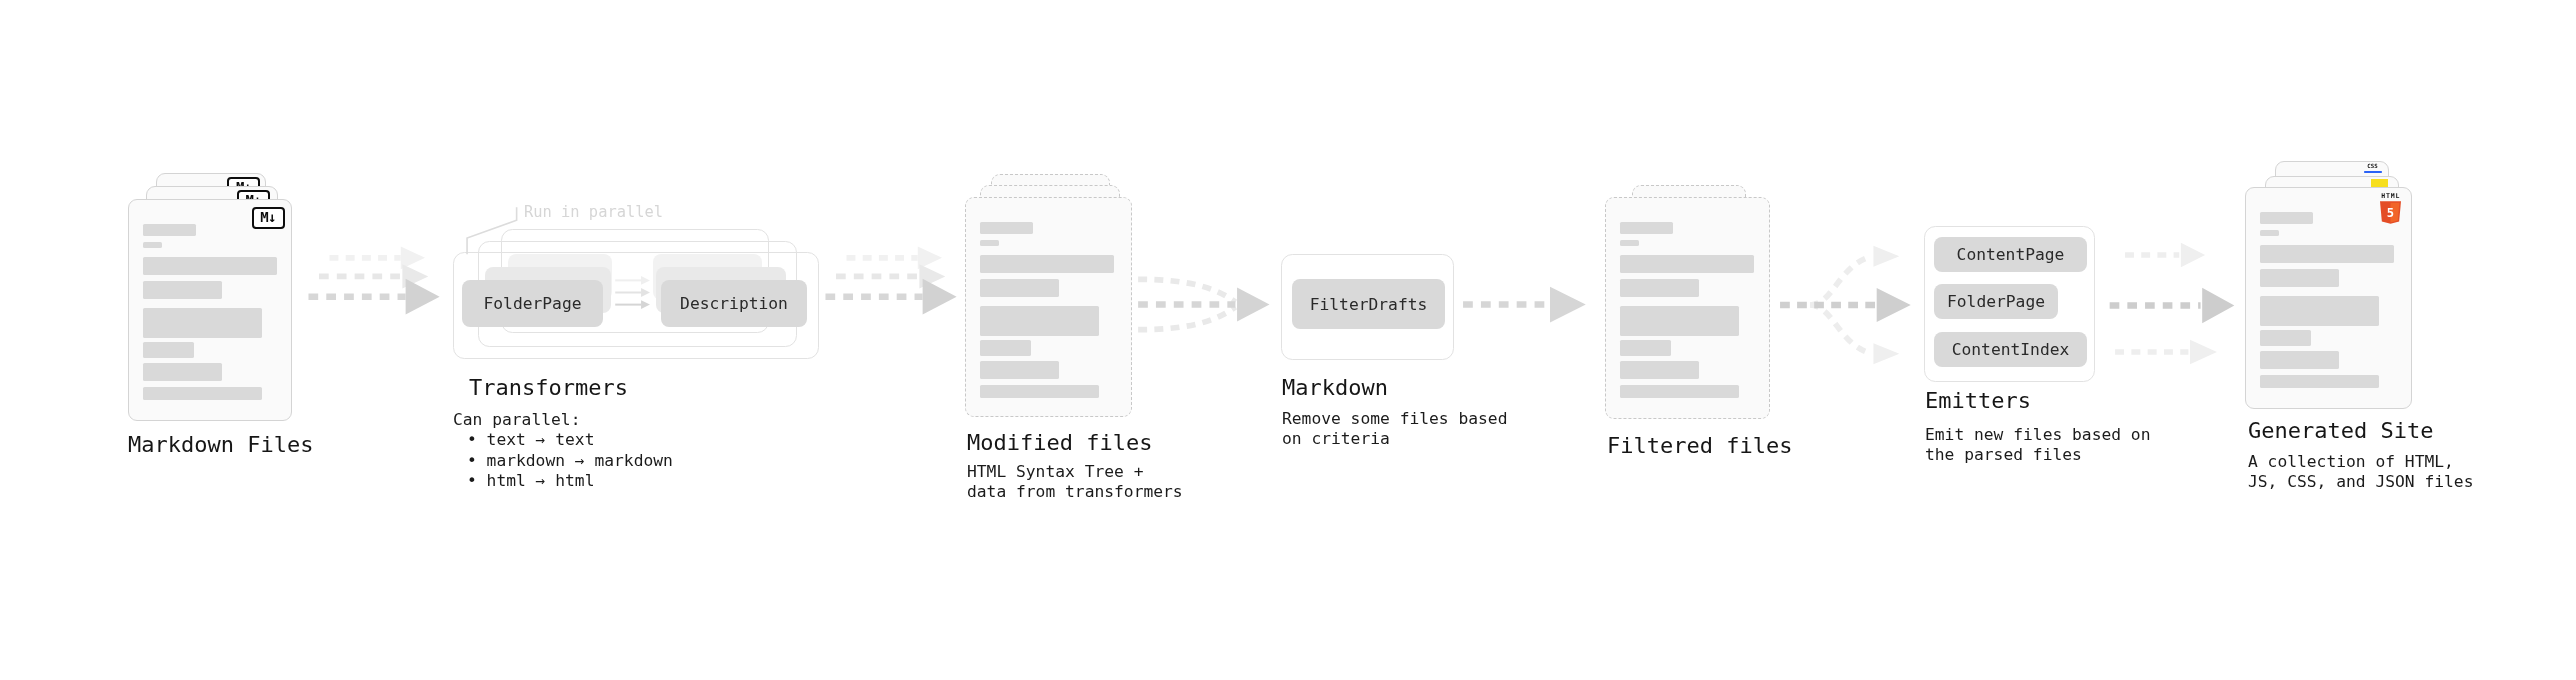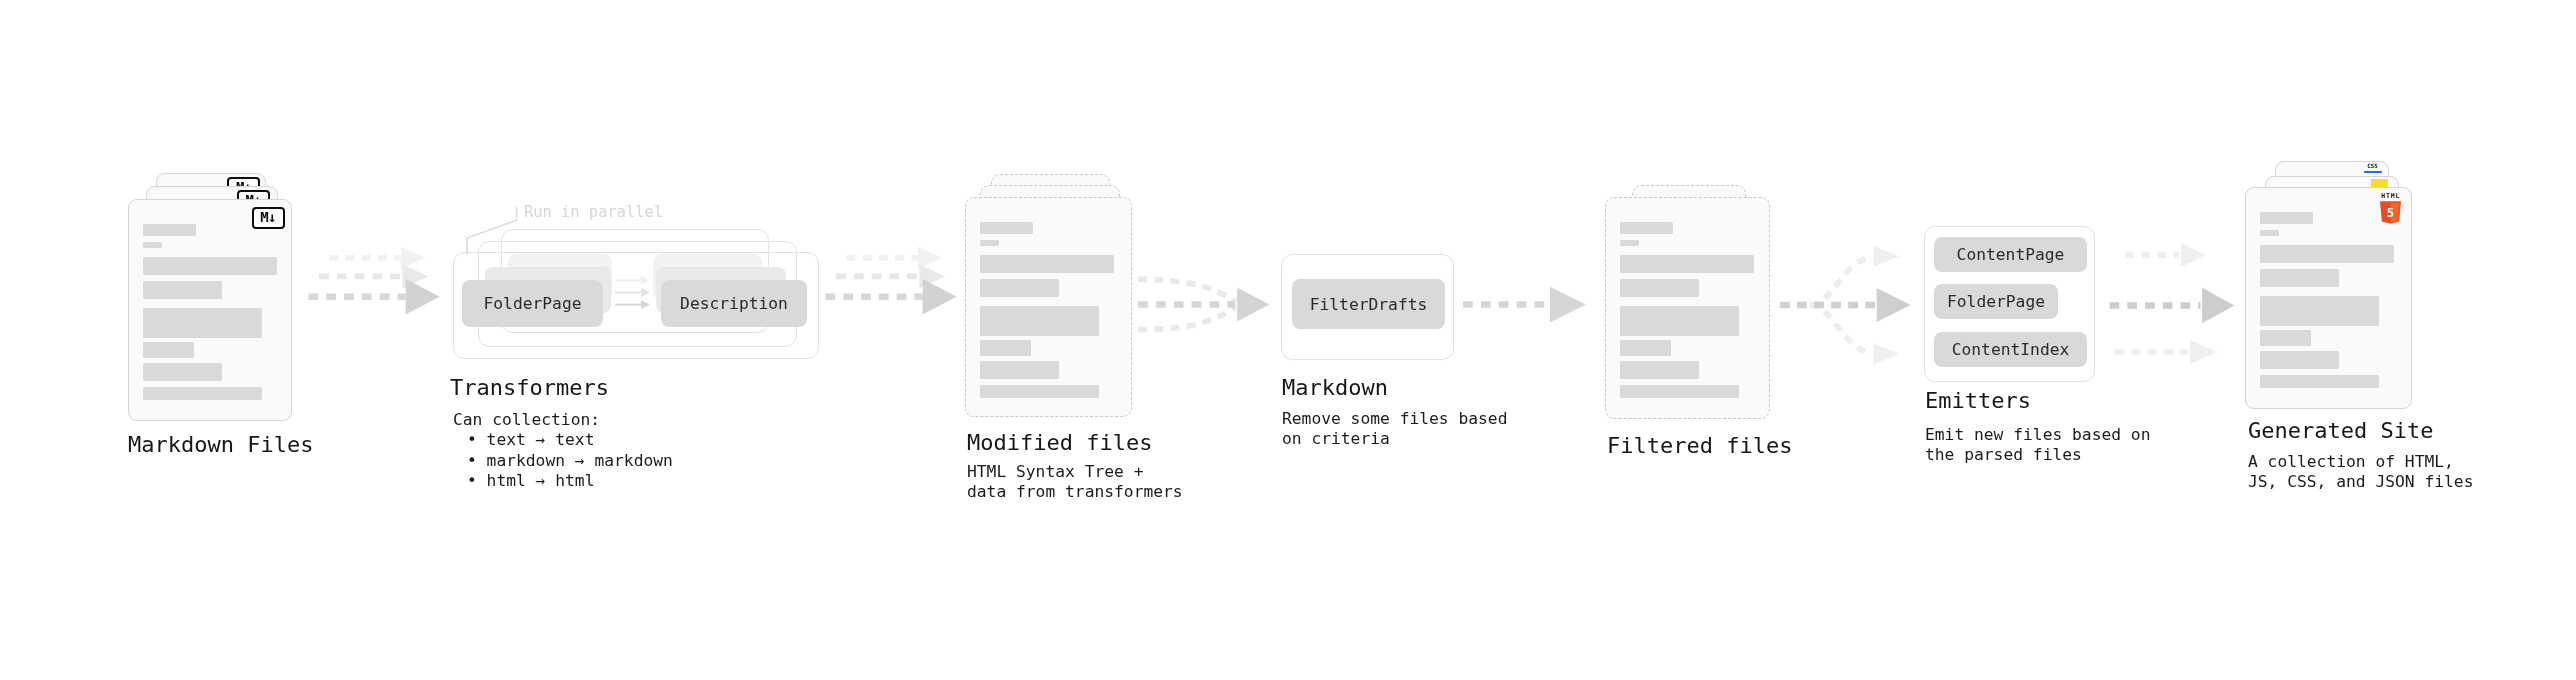--- a/index.html
+++ b/index.html
@@ -92,23 +92,23 @@
 
   <svg class="abs" style="left:612px;top:272px;z-index:6;" width="42" height="41" viewBox="0 0 52 50">
     <line x1="4" y1="10" x2="36" y2="10" stroke="#efefef" stroke-width="2.5"></line>
       <polygon points="36,4.5 36,15.5 47,10" fill="#efefef"></polygon>
     <line x1="4" y1="25" x2="36" y2="25" stroke="#e3e3e3" stroke-width="2.5"></line>
       <polygon points="36,19.5 36,30.5 47,25" fill="#e3e3e3"></polygon>
     <line x1="4" y1="40" x2="36" y2="40" stroke="#d5d5d5" stroke-width="2.5"></line>
       <polygon points="36,34.5 36,45.5 47,40" fill="#d5d5d5"></polygon>
   </svg>
 
-  <div class="title" style="left:450px;top:375px;">Transformers</div>
+  <div class="title" style="left:469px;top:375px;">Transformers</div>
   <div class="desc" style="left:453px;top:410px;">
-    <div>Can collection:</div>
+    <div>Can parallel:</div>
     <div class="indent">• text → text</div>
     <div class="indent">• markdown → markdown</div>
     <div class="indent">• html → html</div>
   </div>
 
   <svg class="abs" style="left:814px;top:240px;" width="146" height="85" viewBox="0 0 180 105">
     <line x1="40" y1="22" x2="128" y2="22" stroke="#f1f1f1" stroke-width="7" stroke-dasharray="11 9"></line>
     <polygon points="128,8 128,36 158,22" fill="#f1f1f1"></polygon>
     <line x1="27" y1="45" x2="130" y2="45" stroke="#e7e7e7" stroke-width="7" stroke-dasharray="12 10"></line>
     <polygon points="130,30 130,60 162,45" fill="#e9e9e9"></polygon>

